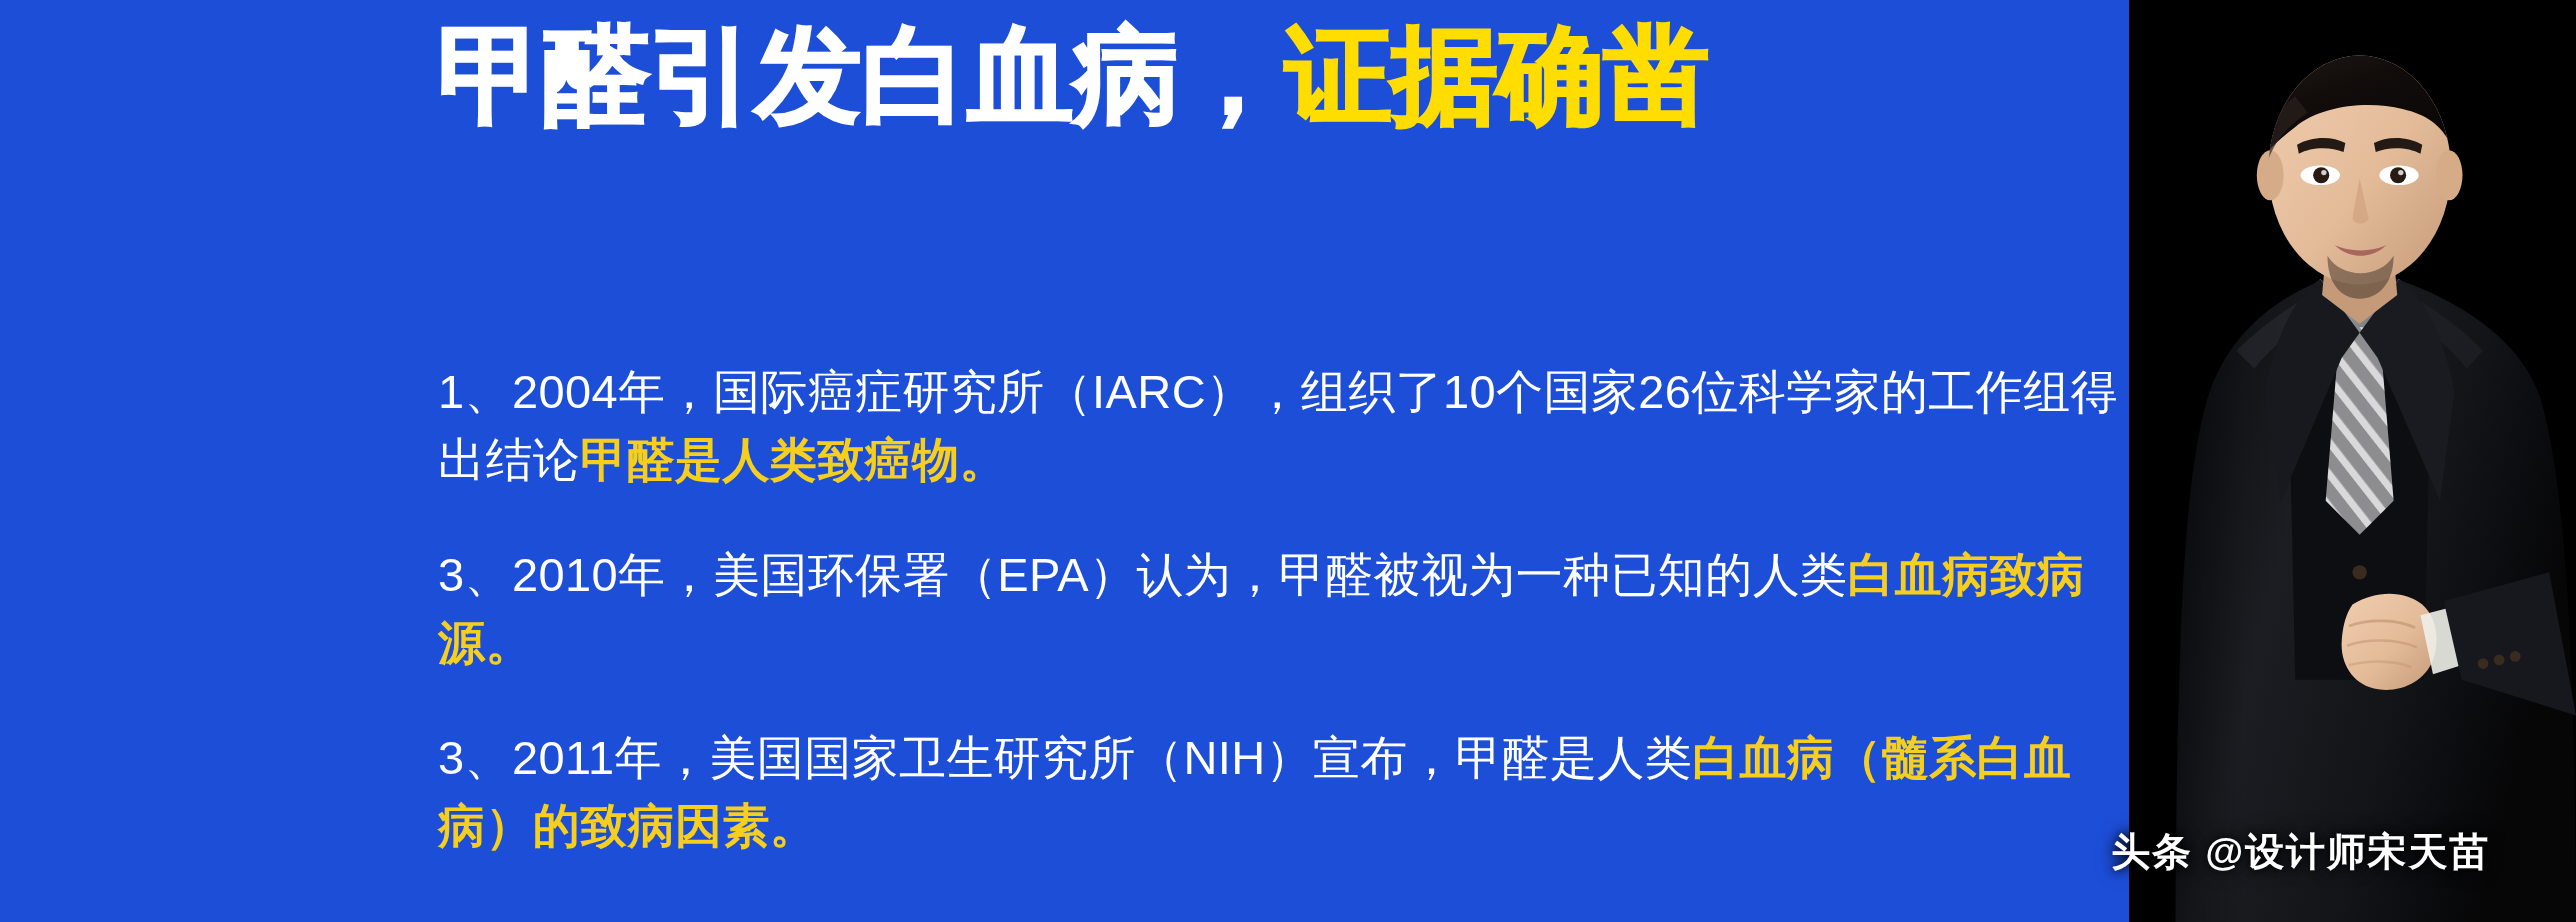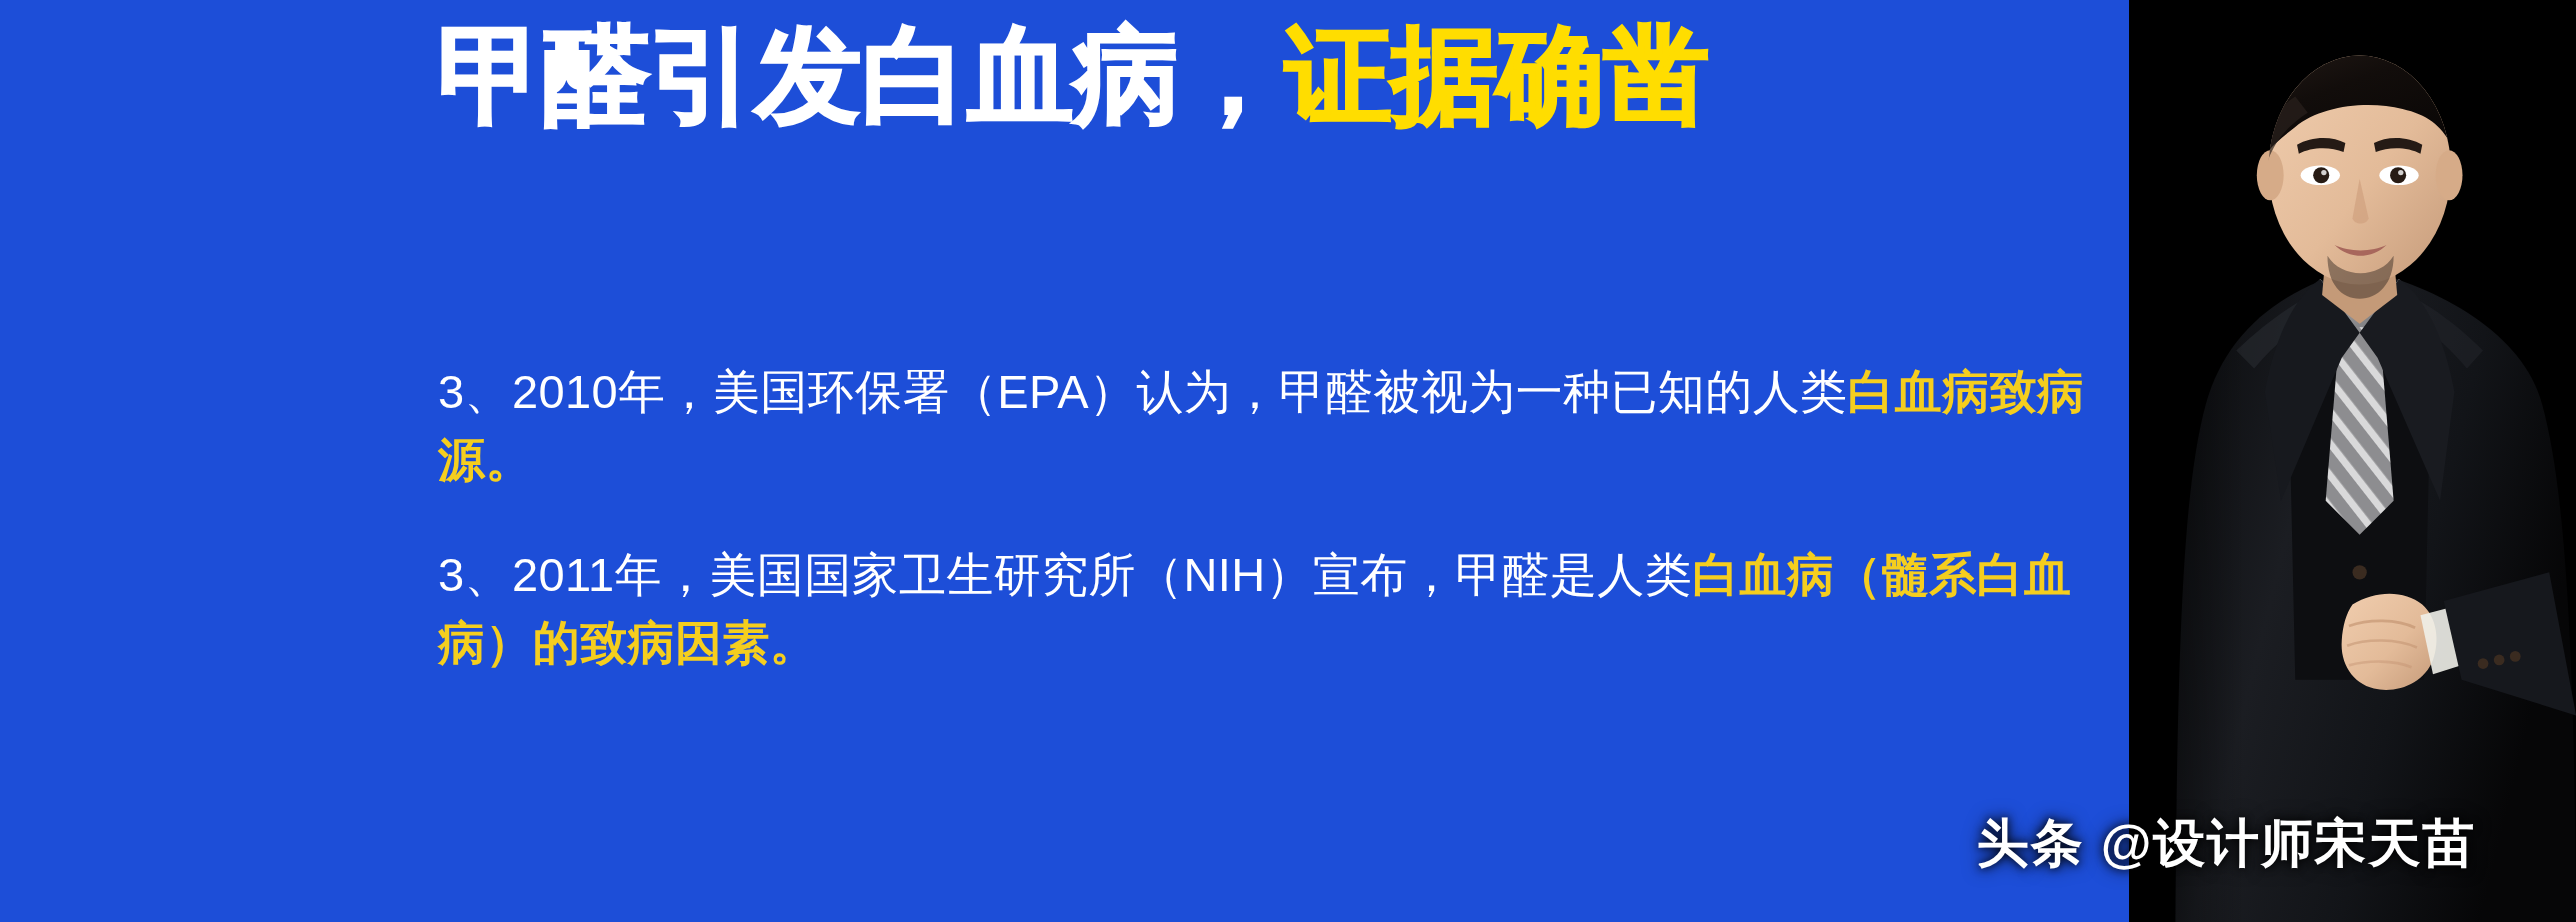--- a/index.html
+++ b/index.html
@@ -62,24 +62,24 @@
   }
   .para:last-child { margin-bottom: 16px; }
   .hl {
     color: #f5ce1e;
     font-weight: 700;
   }
 
   
   #watermark {
     position: absolute;
-    right: 100px;
+    right: 86px;
     bottom: 43px;
     color: #ffffff;
-    font-size: 52px;
+    font-size: 39px;
     font-weight: 700;
     letter-spacing: 1.8px;
     white-space: nowrap;
     z-index: 20;
     text-shadow: 0 0 9px rgba(0,0,0,0.95), 0 0 18px rgba(0,0,0,0.8);
   }
 
   
   #person {
     position: absolute;
@@ -96,20 +96,23 @@
 <body>
 
 <div id="slide">
 
   <div id="title">
     <span class="t-white">甲醛引发白血病，</span><span class="t-yellow">证据确凿</span>
   </div>
 
   <div id="body-text">
 
+    <p class="para">
+      <span>1、2004年，国际癌症研究所（IARC），组织了10个国家26位科学家的工作组得出结论</span><span class="hl">甲醛是人类致癌物。</span>
+    </p>
 
     <p class="para">
       <span>3、2010年，美国环保署（EPA）认为，甲醛被视为一种已知的人类</span><span class="hl">白血病致病源。</span>
     </p>
 
     <p class="para">
       <span>3、2011年，美国国家卫生研究所（NIH）宣布，甲醛是人类</span><span class="hl">白血病（髓系白血病）的致病因素。</span>
     </p>
 
   </div>

